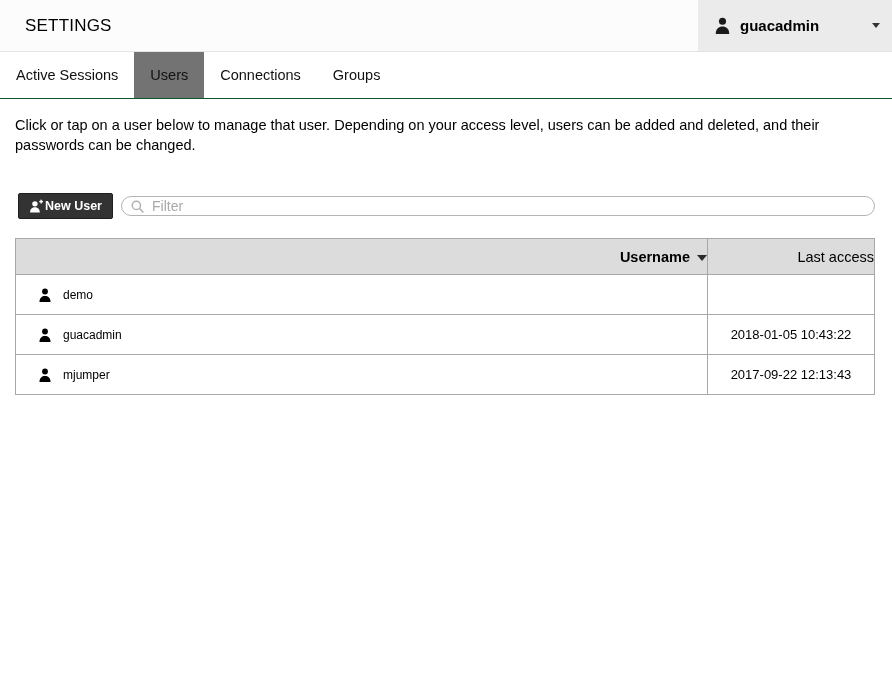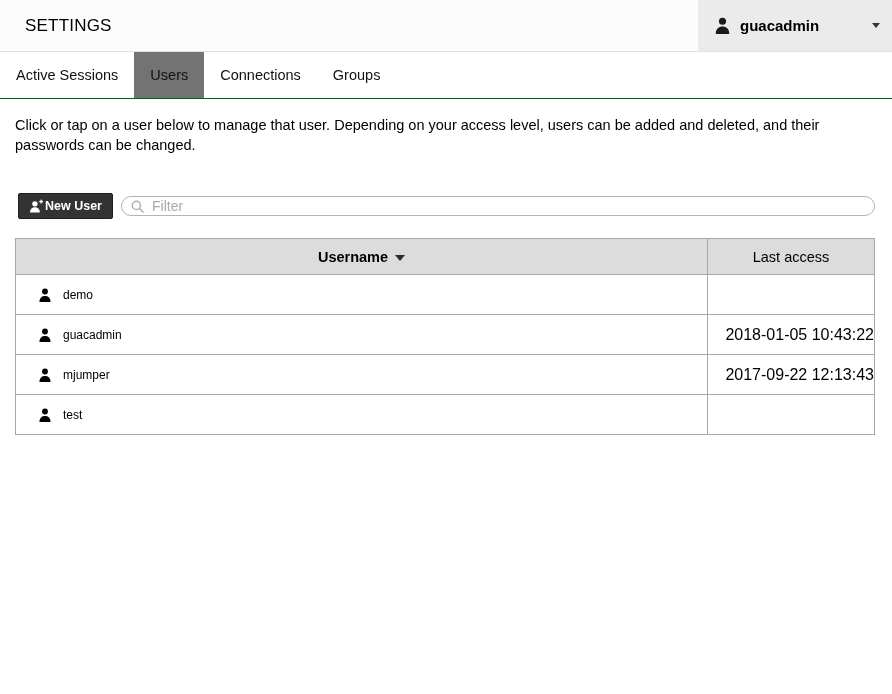--- a/index.html
+++ b/index.html
@@ -129,40 +129,40 @@
     border-collapse: collapse;
   }
   .user-table th, .user-table td {
     border: 1px solid #a8a8a8;
   }
   .user-table th {
     height: 36px;
     background: #dcdcdc;
     font-size: 14.5px;
     font-weight: normal;
-    text-align: center;
+    text-align: right;
     cursor: pointer;
   }
   .user-table th.sorted { font-weight: bold; }
   .user-table th .sort-caret {
     display: inline-block;
     width: 0; height: 0;
     border-left: 5px solid transparent;
     border-right: 5px solid transparent;
     border-top: 6px solid #2b2b2b;
     margin-left: 7px;
     vertical-align: 1px;
   }
   .user-table td { height: 40px; font-size: 12px; background: #fff; }
   .user-table td.cell-user { padding-left: 22px; cursor: pointer; }
   .cell-user .cellwrap { display: flex; align-items: center; gap: 11px; }
   .user-table td.cell-date {
     width: 166px;
-    text-align: right;
-    font-size: 16px;
+    text-align: center;
+    font-size: 13px;
     cursor: pointer;
   }
   col.col-last { width: 167px; }
 </style>
 </head>
 <body>
 
 <div class="app-header">
   <div class="app-title">SETTINGS</div>
   <div class="user-menu">
@@ -254,28 +254,16 @@
           <span class="cellwrap">
               <svg width="14" height="16" viewBox="0 0 24 26">
                 <circle cx="12" cy="7" r="5" fill="#000"></circle>
                 <path d="M2.5 25 C2.5 17.5 7 14.5 12 14.5 C17 14.5 21.5 17.5 21.5 25 Z" fill="#000"></path>
               </svg>
               <span>mjumper</span>
             </span>
         </td>
         <td class="cell-date">2017-09-22 12:13:43</td>
       </tr>
-      <tr>
-        <td class="cell-user">
-          <span class="cellwrap">
-              <svg width="14" height="16" viewBox="0 0 24 26">
-                <circle cx="12" cy="7" r="5" fill="#000"></circle>
-                <path d="M2.5 25 C2.5 17.5 7 14.5 12 14.5 C17 14.5 21.5 17.5 21.5 25 Z" fill="#000"></path>
-              </svg>
-              <span>test</span>
-            </span>
-        </td>
-        <td class="cell-date"></td>
-      </tr>
     </tbody>
   </table>
 
 </div>
 
 </body></html>

